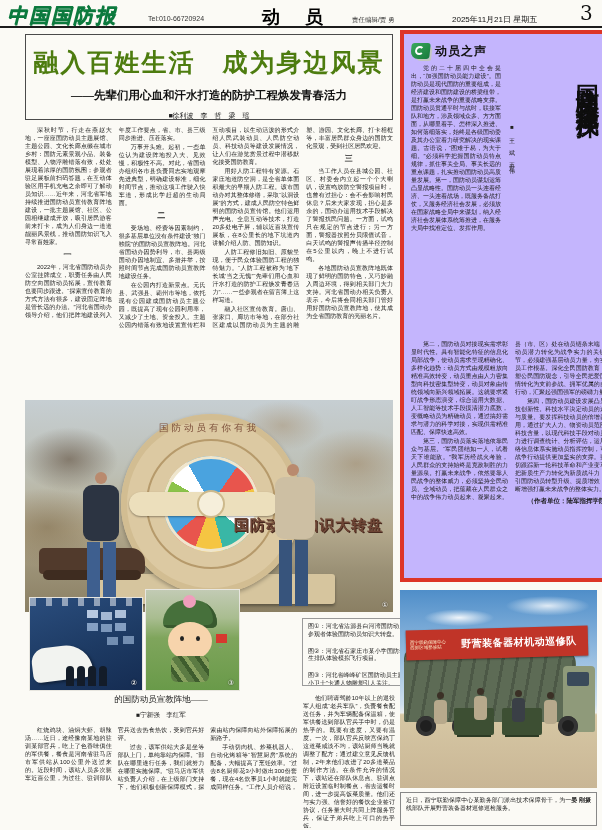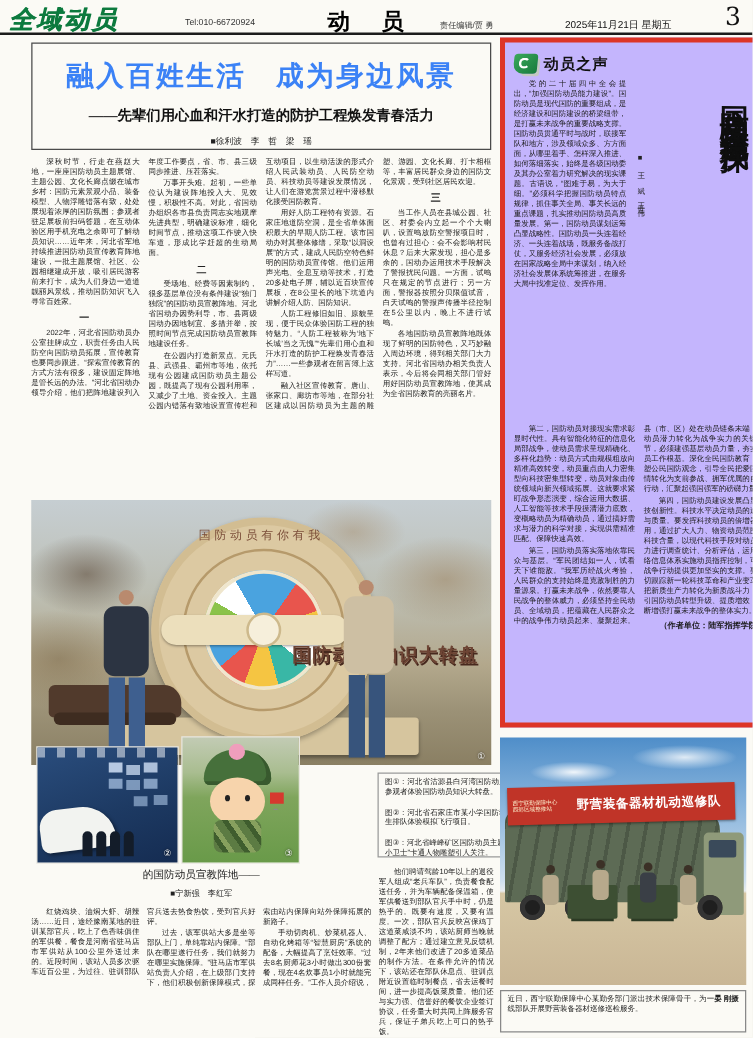--- a/index.html
+++ b/index.html
@@ -10,21 +10,21 @@
   .hdr { position:absolute; left:0; top:0; width:602px; height:28px; border-bottom:2px solid #1c1c1c; }
   .masthead { position:absolute; left:7px; top:2px; font-size:20px; font-weight:bold; font-style:italic; color:#0c7a3e; letter-spacing:2px; text-shadow:0.5px 0.5px 0 #0c7a3e; }
   .hdr-tel { position:absolute; left:148px; top:15px; font-size:7px; color:#333; }
   .hdr-section { position:absolute; left:262px; top:5px; font-size:18px; font-weight:900; letter-spacing:10px; color:#000; }
   .hdr-editor { position:absolute; left:352px; top:16px; font-size:6.5px; color:#333; }
   .hdr-date { position:absolute; left:452px; top:14px; font-size:8px; color:#111; }
   .hdr-page { position:absolute; left:580px; top:1px; font-size:20px; font-family:"DejaVu Serif","Liberation Serif",serif; color:#111; }
 
   
   .headline-box { position:absolute; left:25px; top:34px; width:368px; height:86px; border:1px solid #4a4a4a; text-align:center; }
-  .hl-title { margin-top:11px; font-size:22px; font-weight:900; letter-spacing:2px; color:#3b82f6; }
+  .hl-title { margin-top:11px; font-size:25px; font-weight:900; letter-spacing:2px; color:#4d7c0f; }
   .hl-sub { margin-top:9px; font-size:11.5px; font-weight:bold; font-family:"Liberation Serif","DejaVu Serif",serif; color:#111; }
   .hl-byline { margin-top:8px; font-size:7px; color:#222; }
 
   .main-body { position:absolute; left:25px; top:126px; width:368px; height:268px; column-count:4; column-gap:7px; font-size:6px; line-height:8px; text-align:justify; color:#222; overflow:hidden; }
   .main-body p.p, .ba-cols p.p, .voice-lower p.p { text-indent:2em; margin-bottom:1px; }
   p.sec { text-align:center; font-weight:bold; font-size:8px; letter-spacing:2px; margin:5px 0 4px; text-indent:0; }
   p.author { text-align:right; font-weight:bold; font-size:6.5px; margin-top:4px; }
 
   
   .photo-main { position:absolute; left:25px; top:400px; width:368px; height:212px; overflow:hidden;
@@ -127,21 +127,21 @@
 
   .truck-caption { position:absolute; left:400px; top:792px; width:197px; height:34px; border:1px solid #888; padding:4px 5px; font-size:6px; line-height:7.5px; text-align:justify; background:#fbfaf5; }
   .truck-caption .cap-credit { display:inline-block; float:right; font-weight:bold; }
 </style>
 </head>
 <body>
 
 <div class="page">
 
   <div class="hdr">
-    <span class="masthead">全域动员</span>
+    <span class="masthead">中国国防报</span>
     <span class="hdr-tel">Tel:010-66720924</span>
     <span class="hdr-section">动  员</span>
     <span class="hdr-editor">责任编辑/贾 勇</span>
     <span class="hdr-date">2025年11月21日 星期五</span>
     <span class="hdr-page">3</span>
   </div>
 
   <div class="headline-box">
     <div class="hl-title">融入百姓生活　成为身边风景</div>
     <div class="hl-sub">——先辈们用心血和汗水打造的防护工程焕发青春活力</div>

